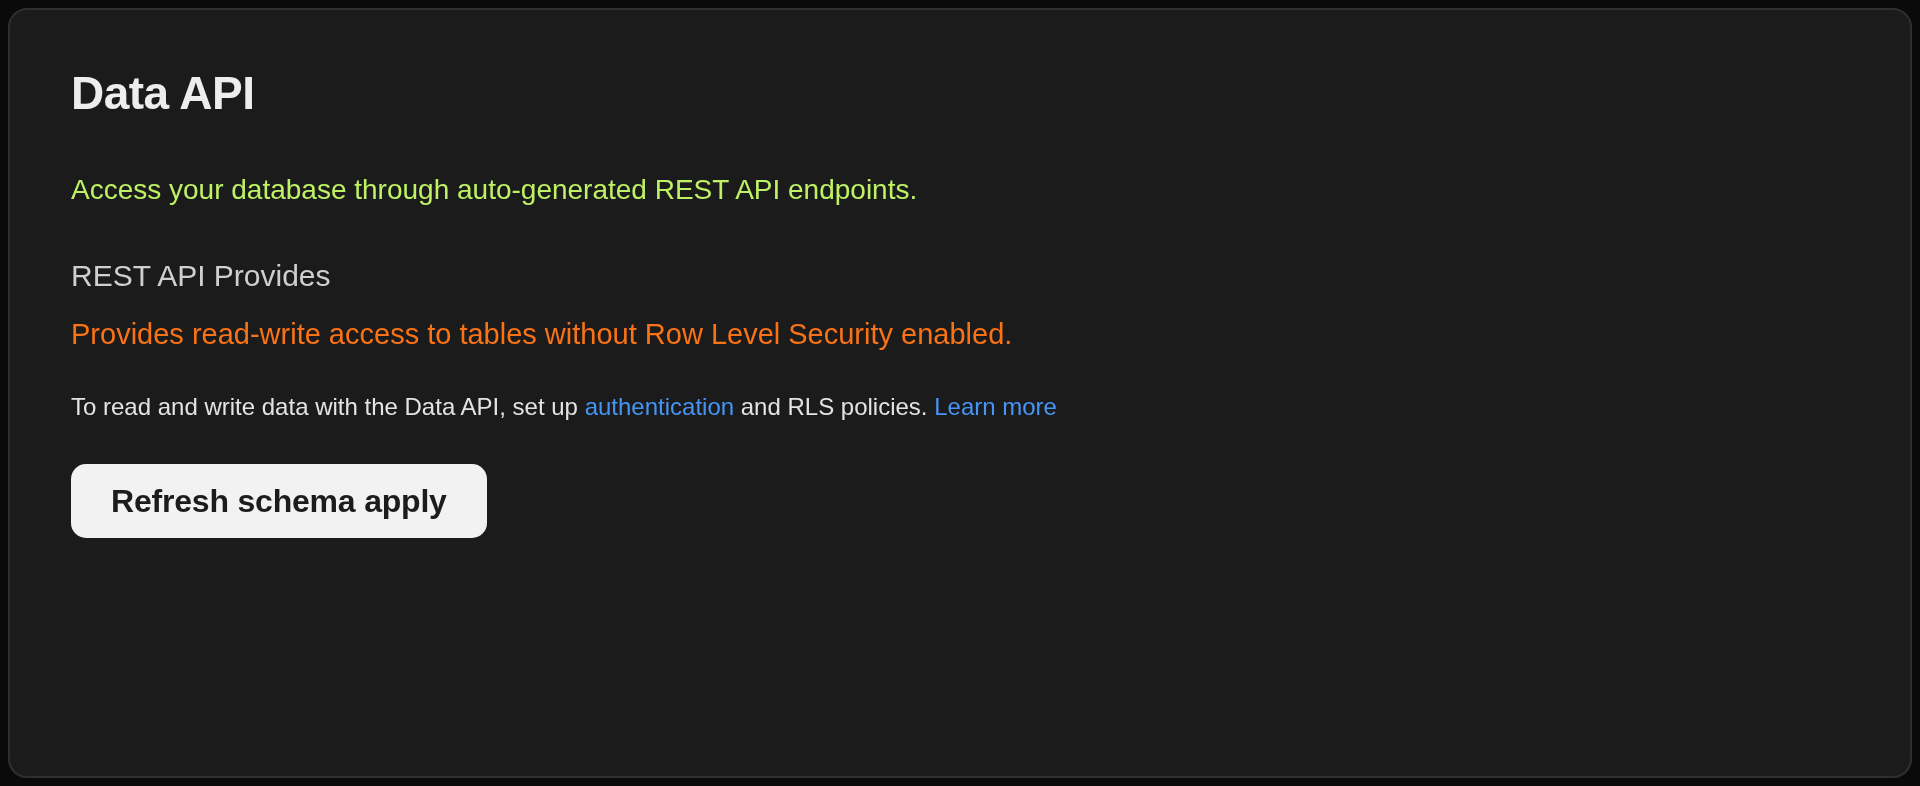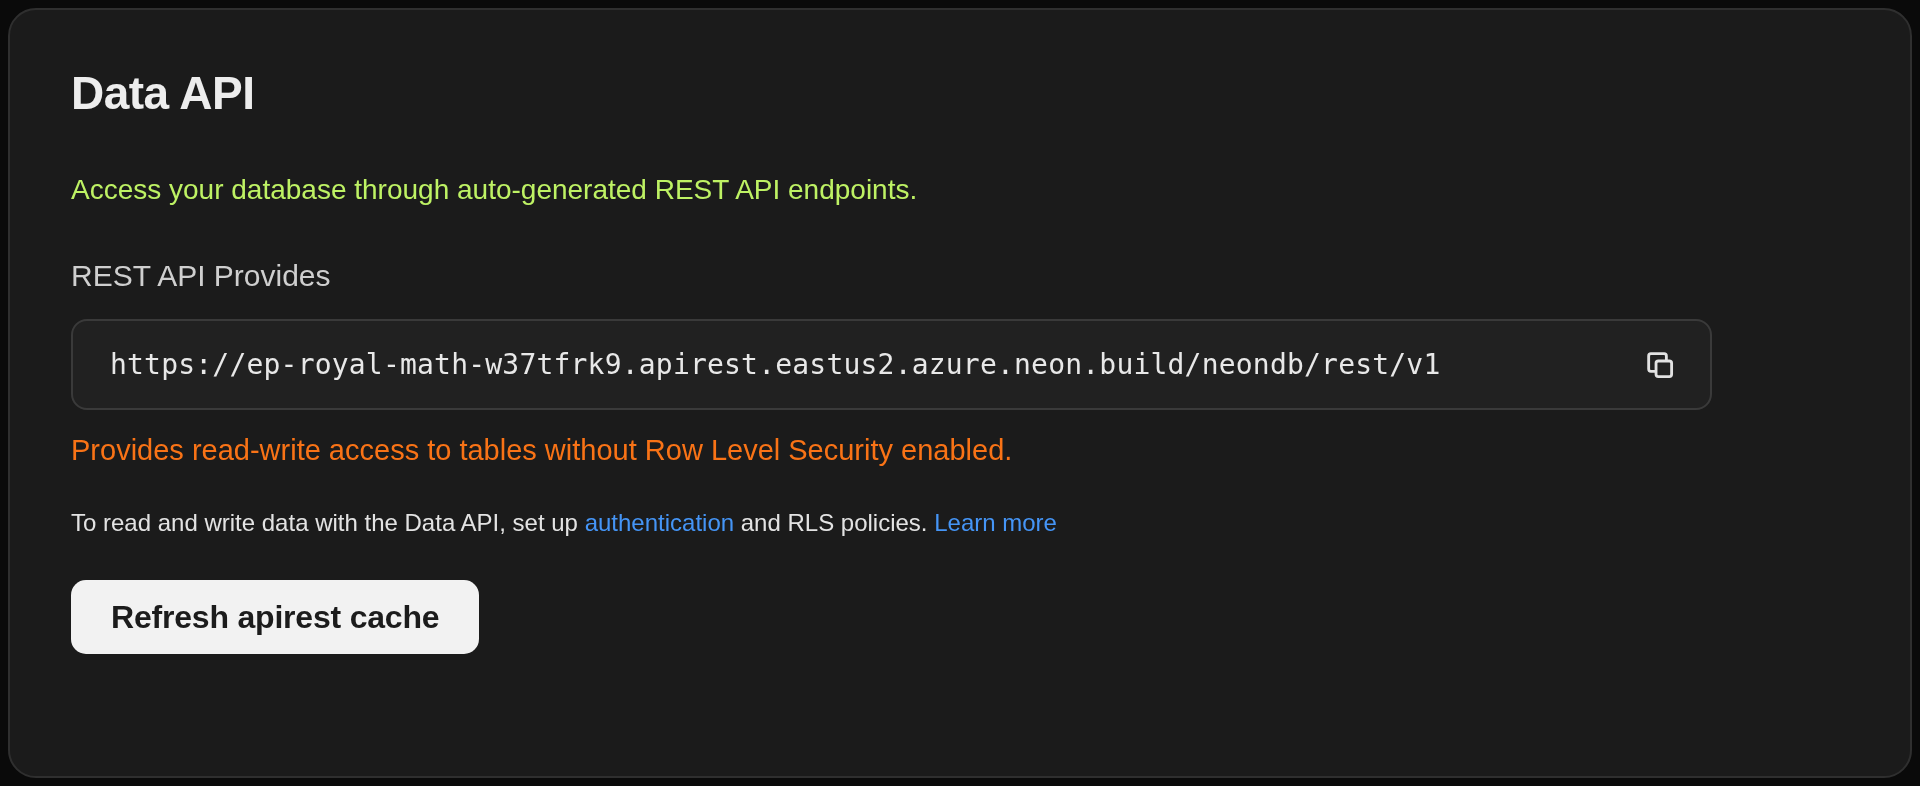--- a/index.html
+++ b/index.html
@@ -8,21 +8,21 @@
     background: #0a0a0a;
     overflow: hidden;
     font-family: "Liberation Sans", sans-serif;
   }
   .panel {
     position: absolute;
     left: 8px; top: 8px;
     width: 1904px; height: 770px;
     background: #1b1b1b;
     border: 2px solid #2f2f2f;
-    border-radius: 28px;
+    border-radius: 19px;
     padding: 58px 61px 0 61px;
   }
   .page-title {
     font-size: 46px;
     font-weight: 700;
     letter-spacing: -0.5px;
     color: #ededed;
     line-height: 1.1;
   }
   .page-desc {
@@ -113,32 +113,21 @@
 <body>
 
 <div class="panel">
 
   <h1 class="page-title">Data API</h1>
 
   <p class="page-desc">Access your database through auto-generated REST API endpoints.</p>
 
   <div class="field-label">REST API Provides</div>
 
-  <div class="endpoint-field">
-    <span class="endpoint-url">https://ep-royal-math-w37tfrk9.apirest.eastus2.azure.neon.build/neondb/rest/v1</span>
-    <button class="copy-btn">
-      <span style="display:flex;">
-        <svg width="34" height="34" viewBox="0 0 24 24" fill="none" stroke="#e2e2e2" stroke-width="2" stroke-linejoin="round">
-          <rect x="4" y="4" width="12.5" height="12.5" rx="1.6"></rect>
-          <rect x="9.2" y="9.2" width="11" height="11" rx="1.6" fill="#212121"></rect>
-        </svg>
-      </span>
-    </button>
-  </div>
 
   <p class="helper-text">Provides read-write access to tables without Row Level Security enabled.</p>
 
   <p class="rls-note"><span>To read and write data with the Data API, set up </span><a>authentication</a><span> and RLS policies. </span><a>Learn more</a></p>
 
-  <button class="refresh-btn">Refresh apirest cache</button>
+  <button class="refresh-btn">Refresh schema apply</button>
 
 
 </div>
 
 </body></html>

